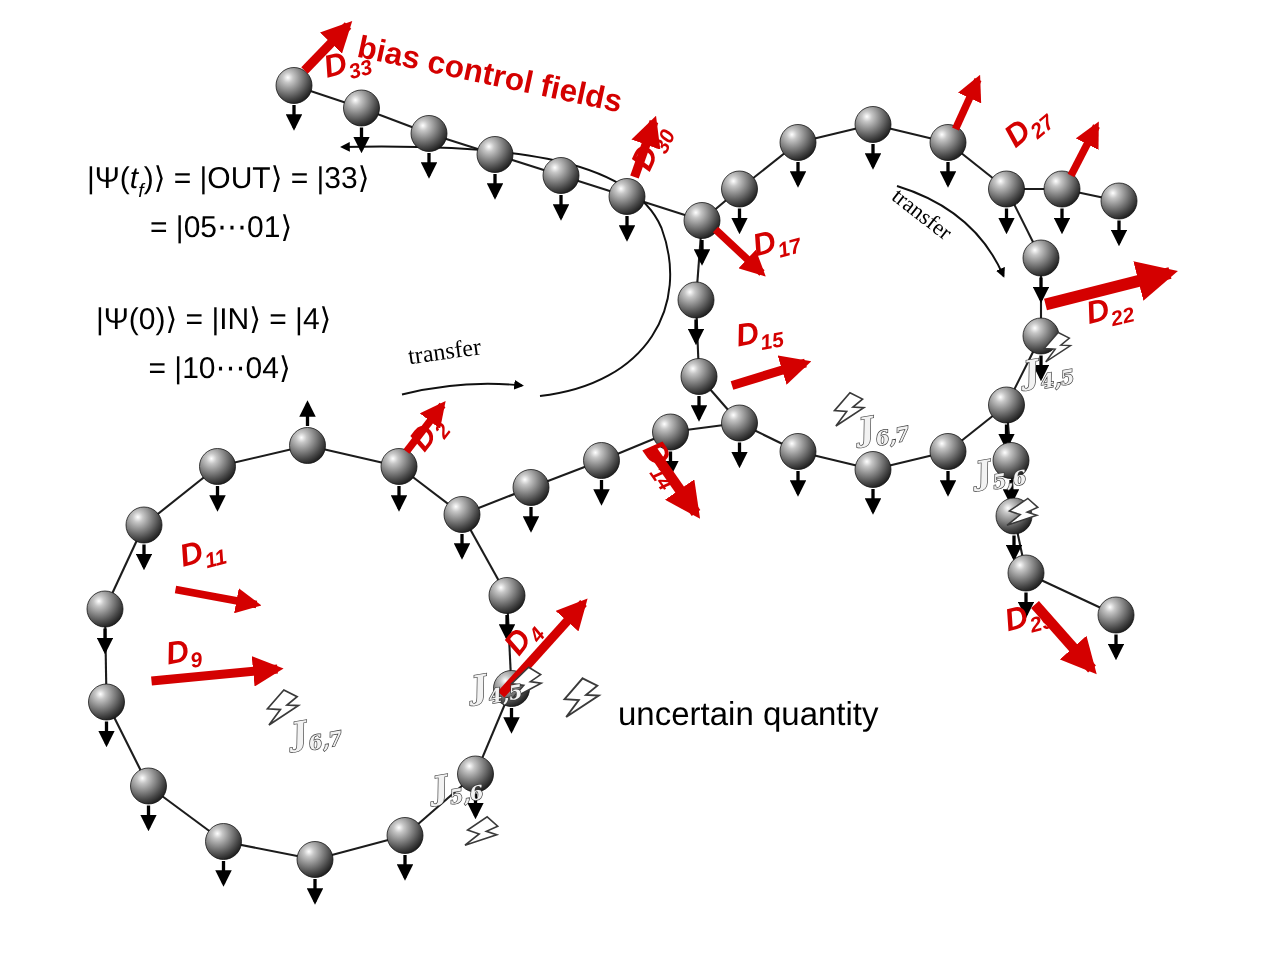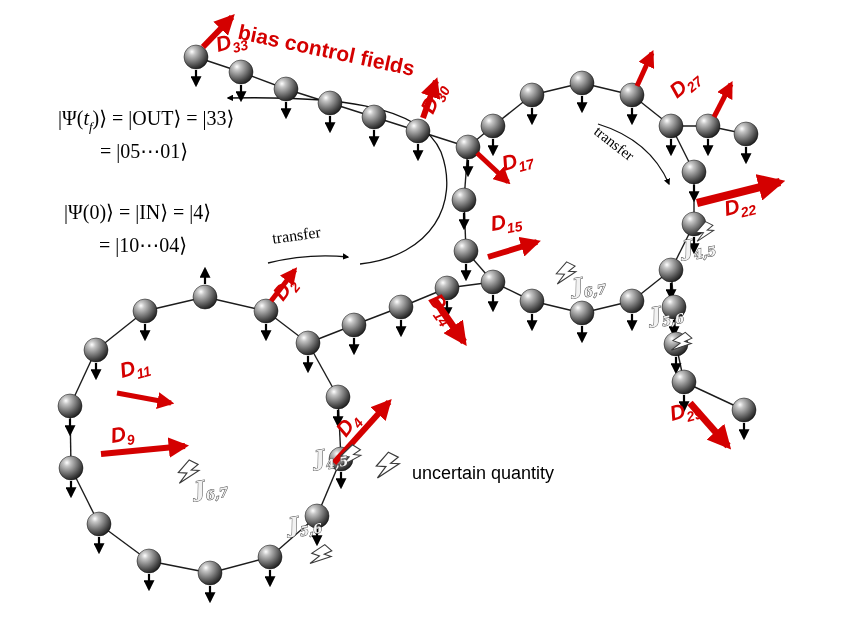--- a/index.html
+++ b/index.html
@@ -10,31 +10,31 @@
   .ball{fill:url(#ballGrad);stroke:#0d0d0d;stroke-width:0.5}
   .red{stroke:#d40000}
   .dlab{fill:#d40000;font-family:"Liberation Sans",sans-serif;font-size:21px;font-weight:bold;font-style:italic}
   .dsub{font-size:14px}
   .jlab{font-family:"DejaVu Serif","DejaVu Sans",serif;font-size:21px;font-style:italic;font-weight:bold;fill:#f2f2f2;stroke:#3a3a3a;stroke-width:0.9;paint-order:stroke}
   .jsub{font-size:13px}
   .bolt{fill:#fff;stroke:#3a3a3a;stroke-width:1.2}
   .ann{stroke:#111;stroke-width:1.3;fill:none}
   .overlay div{position:absolute;white-space:nowrap}
   .title{left:241px;top:20px;color:#d40000;font-size:21px;font-weight:600;transform:rotate(12deg);transform-origin:left top}
-  .eq{font-family:Liberation Serif, serif;font-size:20px;color:#000}
+  .eq{font-family:Liberation Sans, sans-serif;font-size:20px;color:#000}
   .eq .sub{font-size:13px;vertical-align:-6px;font-style:italic}
   .eq .it{font-style:italic}
   .eq1{left:58px;top:106px}
   .eq2{left:100px;top:139px}
   .eq3{left:64px;top:200px}
   .eq4{left:99px;top:233px}
   .transfer{font-family:"Liberation Serif",serif;font-size:16px;color:#000}
   .tl{left:271px;top:230px;transform:rotate(-8deg);transform-origin:left top}
   .tr{left:601px;top:123px;transform:rotate(38deg);transform-origin:left top;font-size:15px}
-  .legend{left:412px;top:463px;font-size:18px;color:#000}
+  .legend{left:412px;top:463px;font-size:22px;color:#000}
 </style>
 </head>
 <body>
 
 <svg id="scene" width="850" height="638" viewBox="0 0 850 638">
   <defs>
     <radialGradient id="ballGrad" cx="33%" cy="28%" r="80%">
       <stop offset="0%" stop-color="#ffffff"></stop>
       <stop offset="18%" stop-color="#c6c6c6"></stop>
       <stop offset="45%" stop-color="#8a8a8a"></stop>

